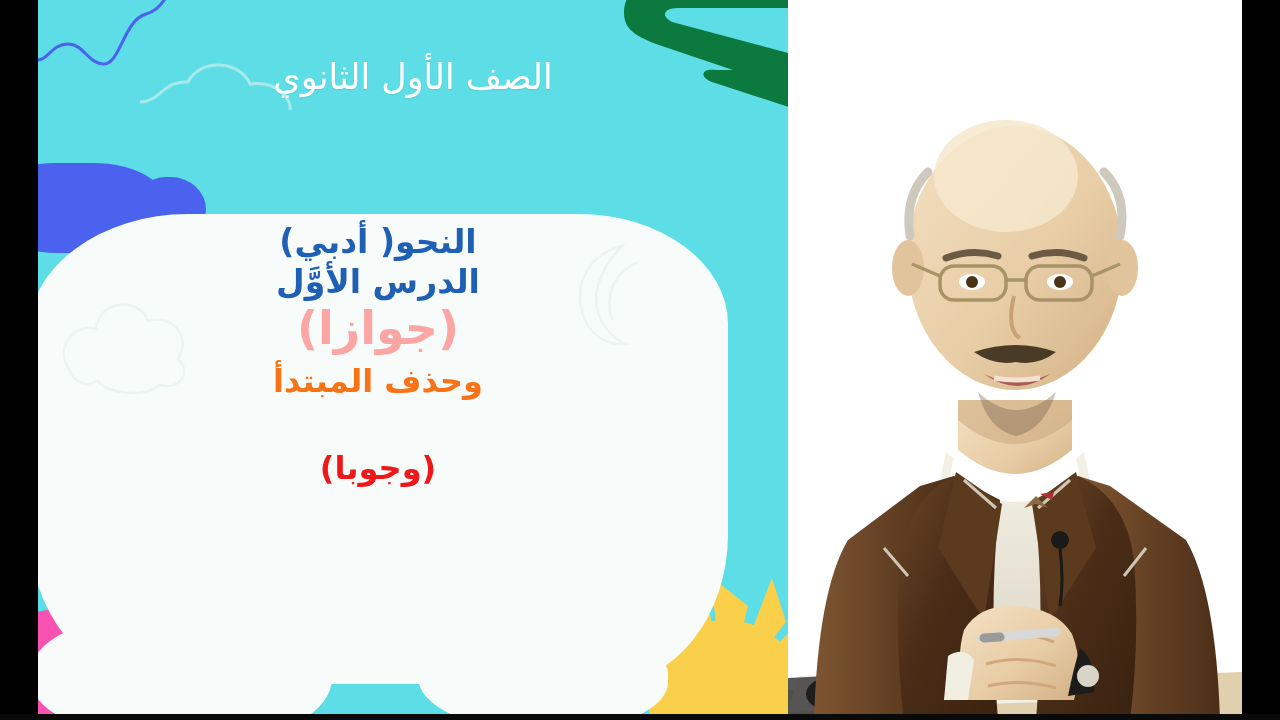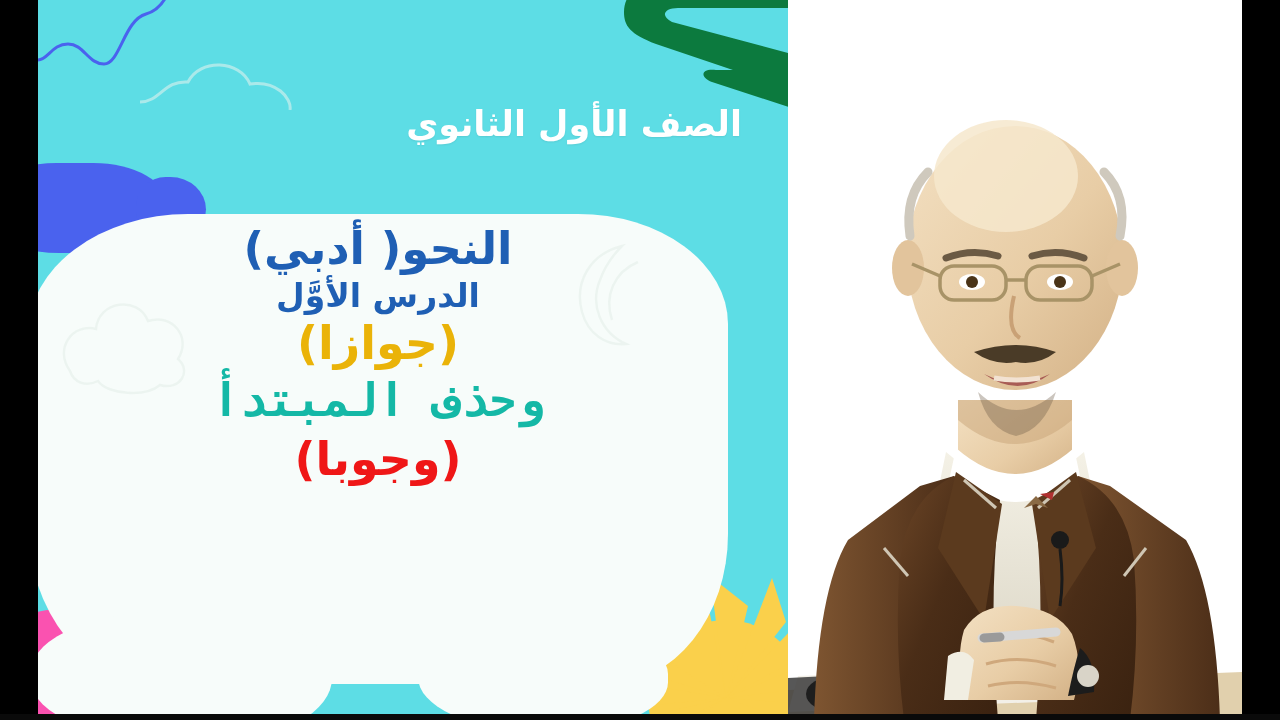--- a/index.html
+++ b/index.html
@@ -60,25 +60,24 @@
 
   
   .sun {
     position:absolute; right:-70px; bottom:-58px; width:300px; height:230px; z-index:5;
   }
   .sun svg { width:100%; height:100%; display:block; }
 
   
   .header-text {
     position:absolute; left:0; right:0; top:56px; z-index:20;
-    text-align:right; padding:0 46px;
-    color:#ffffff; font-weight:bold; direction:rtl;
+    text-align:center; padding:0 46px;
+    color:#ffffff; font-weight:normal; direction:rtl;
     line-height:1.24; letter-spacing:.5px;
     text-shadow:0 1px 2px rgba(0,0,0,.07);
-    margin-top:47px;
   }
   .header-text .hline { font-size:35px; display:block; white-space:nowrap; }
 
   
   .card {
     position:absolute; left:28px; top:214px; width:700px; height:470px;
     background:#f7fcfa; z-index:15;
     border-radius:160px 150px 120px 130px / 120px 110px 150px 160px;
     box-shadow:0 0 0 rgba(0,0,0,0);
   }
@@ -101,38 +100,38 @@
   .ghost-b { left:560px; top:240px; }
   .ghost-c { left:140px; top:40px; }
 
   
   .card-text {
     position:absolute; left:28px; top:222px; width:700px;
     z-index:25; text-align:center; direction:rtl;
     font-weight:bold; line-height:1.2;
   }
   .subject-line {
-    color:#1f5fb4; font-size:45px; display:block; white-space:nowrap;
+    color:#1f5fb4; font-size:33px; display:block; white-space:nowrap;
   }
   .lesson-line {
     color:#1f5fb4; font-size:33px; display:block; white-space:nowrap; 
   }
   .title-main {
     color:#ef1717; font-size:46px; display:block; white-space:nowrap;
     letter-spacing:-.5px;
   }
   .title-paren {
-    color:#eab308; font-size:46px; display:block; white-space:nowrap;
+    color:#fca5a5; font-size:46px; display:block; white-space:nowrap;
     margin-bottom:6px;
   }
   .title-sec {
-    color:#14b8a6; font-size:46px; display:block; white-space:nowrap;font-family:Liberation Mono, monospace;
+    color:#f97316; font-size:32px; display:block; white-space:nowrap;
   }
   .title-paren2 {
-    color:#ef1717; font-size:46px; display:block; white-space:nowrap;
+    color:#ef1717; font-size:32px; display:block; white-space:nowrap;margin-top:48px;
   }
 
   
   .video-area {
     position:absolute; left:788px; top:0; width:454px; height:720px;
     background:#ffffff; overflow:hidden; z-index:12;
   }
   .presenter { position:absolute; left:0; top:0; width:454px; height:720px; }
   .presenter svg { width:100%; height:100%; display:block; }
 </style>

